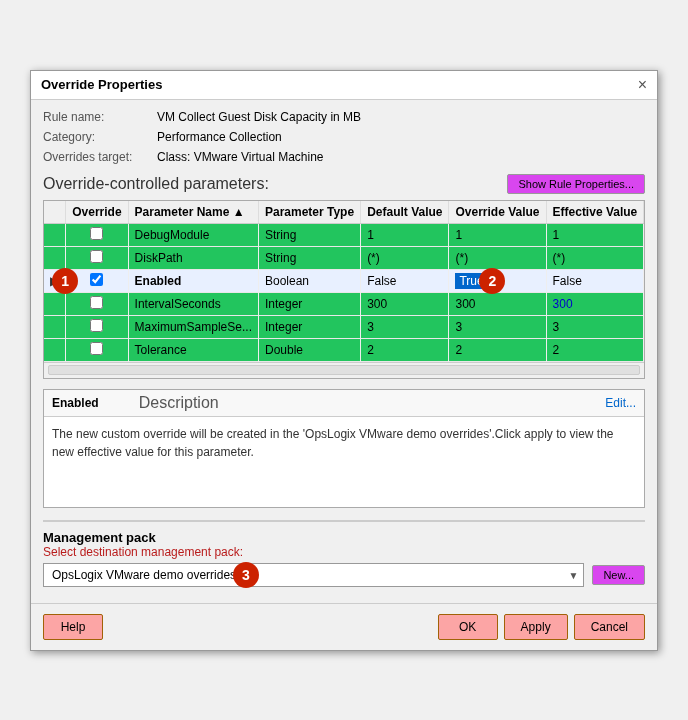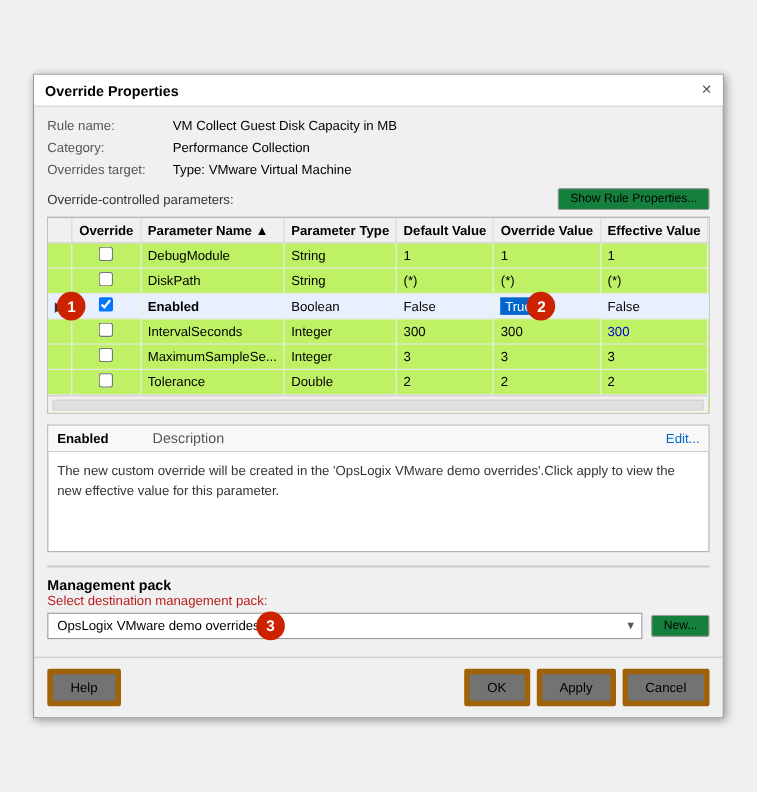--- a/index.html
+++ b/index.html
@@ -57,34 +57,34 @@
       color: #000;
       font-weight: 400;
     }
     .header-row {
       display: flex;
       justify-content: space-between;
       align-items: center;
       margin-top: 4px;
     }
     .section-label {
-      font-size: 12px;
+      font-size: 16px;
       color: #333;
     }
     .btn {
-      background: #15803d;
+      background: #d946ef;
       border: 1px solid #999;
       padding: 3px 10px;
       font-size: 11px;
       cursor: pointer;
       border-radius: 2px;
     }
     .table-container {
       border: 1px solid #aaa;
-      background: #bef264;
+      background: #22c55e;
       overflow-x: auto;
     }
     table {
       width: 100%;
       border-collapse: collapse;
       font-size: 12px;
     }
     thead th {
       background: #f0f0f0;
       border-bottom: 1px solid #ccc;
@@ -155,21 +155,21 @@
       padding: 4px 8px;
       border-bottom: 1px solid #ccc;
       background: #f8f8f8;
     }
     .details-param-name {
       font-weight: bold;
       font-size: 12px;
     }
     .details-description-label {
       color: #555;
-      font-size: 13px;
+      font-size: 16px;
     }
     .edit-link {
       color: #0066cc;
       text-decoration: none;
       font-size: 12px;
       cursor: pointer;
     }
     .details-body {
       padding: 8px;
       min-height: 90px;
@@ -225,22 +225,22 @@
       align-items: center;
       padding: 10px 12px;
       border-top: 1px solid #ccc;
       margin-top: 6px;
     }
     .footer-right {
       display: flex;
       gap: 6px;
     }
     .btn-footer {
-      background: #737373;
-      border: 5px solid #a16207;
+      background: #fca5a5;
+      border: 1px solid #a16207;
       padding: 5px 16px;
       font-size: 12px;
       cursor: pointer;
       border-radius: 2px;
       min-width: 60px;
     }
     .step-overlay {
       position: absolute;
       width: 26px;
       height: 26px;
@@ -273,21 +273,21 @@
     <div class="meta-row">
       <span class="meta-label">Rule name:</span>
       <span class="meta-value">VM Collect Guest Disk Capacity in MB</span>
     </div>
     <div class="meta-row">
       <span class="meta-label">Category:</span>
       <span class="meta-value">Performance Collection</span>
     </div>
     <div class="meta-row">
       <span class="meta-label">Overrides target:</span>
-      <span class="meta-value">Type: VMware Virtual Machine</span>
+      <span class="meta-value">Class: VMware Virtual Machine</span>
     </div>
 
     <div class="header-row">
       <span class="section-label">Override-controlled parameters:</span>
       <button class="btn">Show Rule Properties...</button>
     </div>
 
     <div class="table-container">
       <table>
         <thead>

